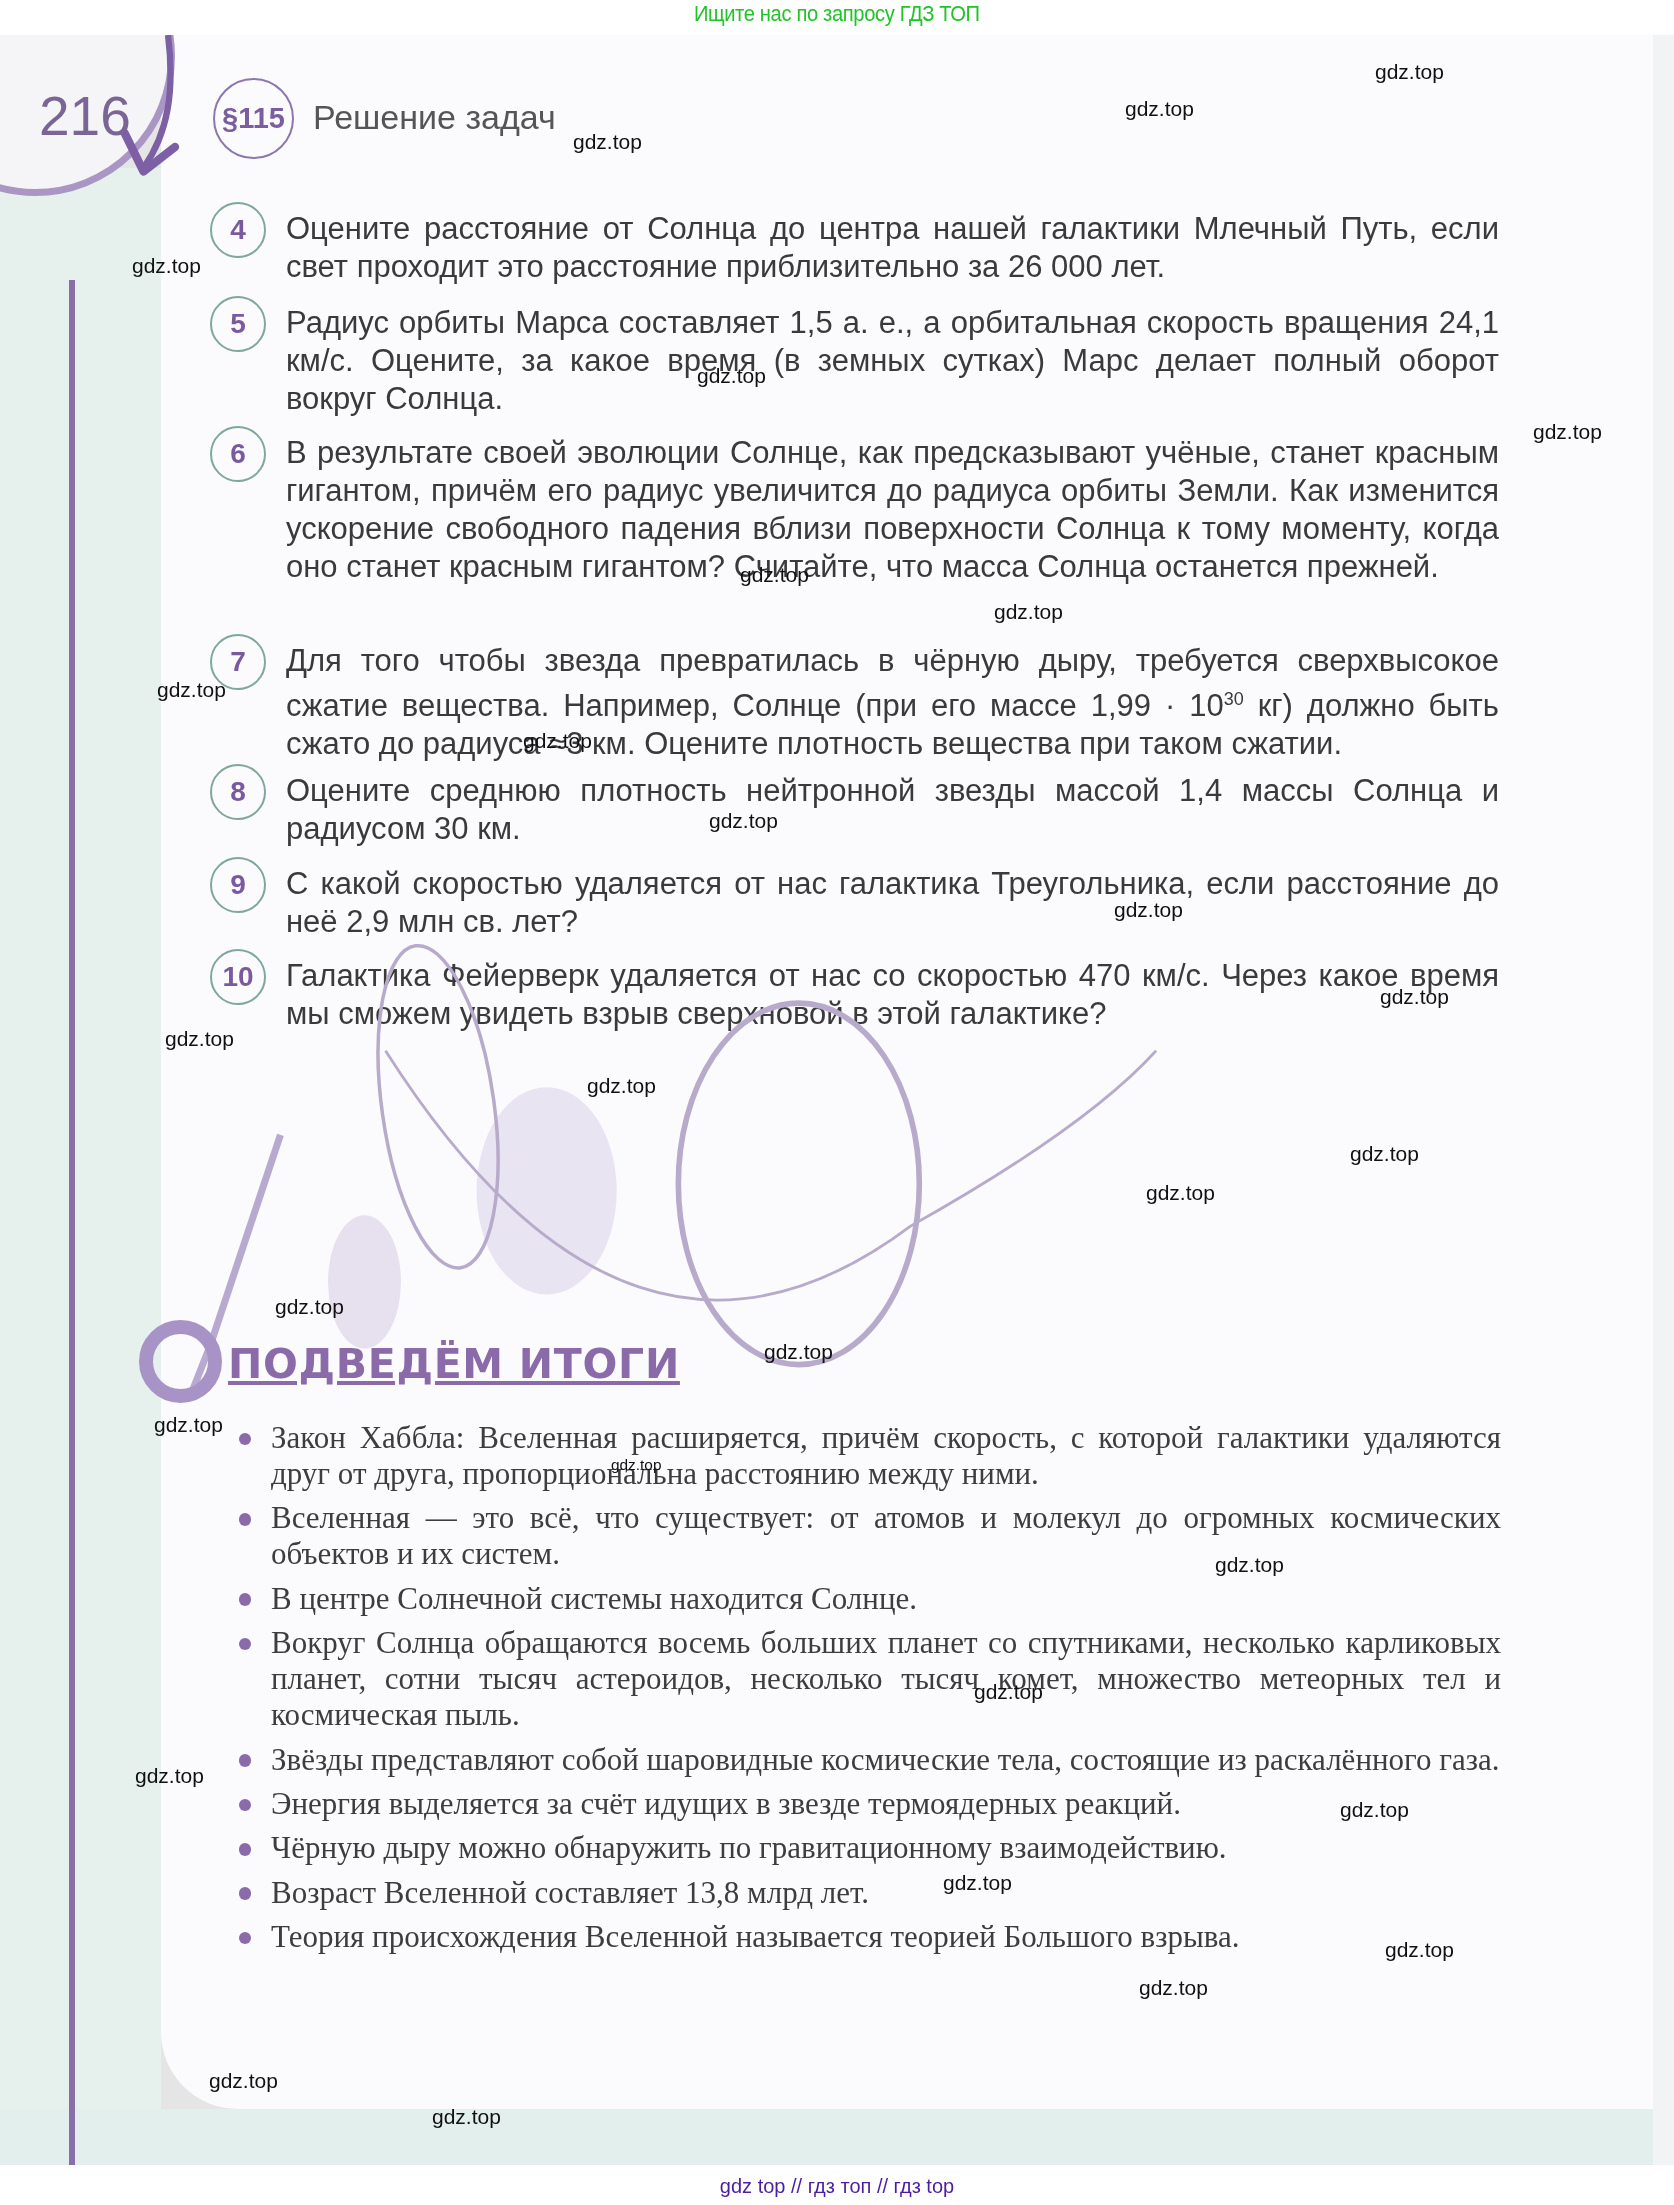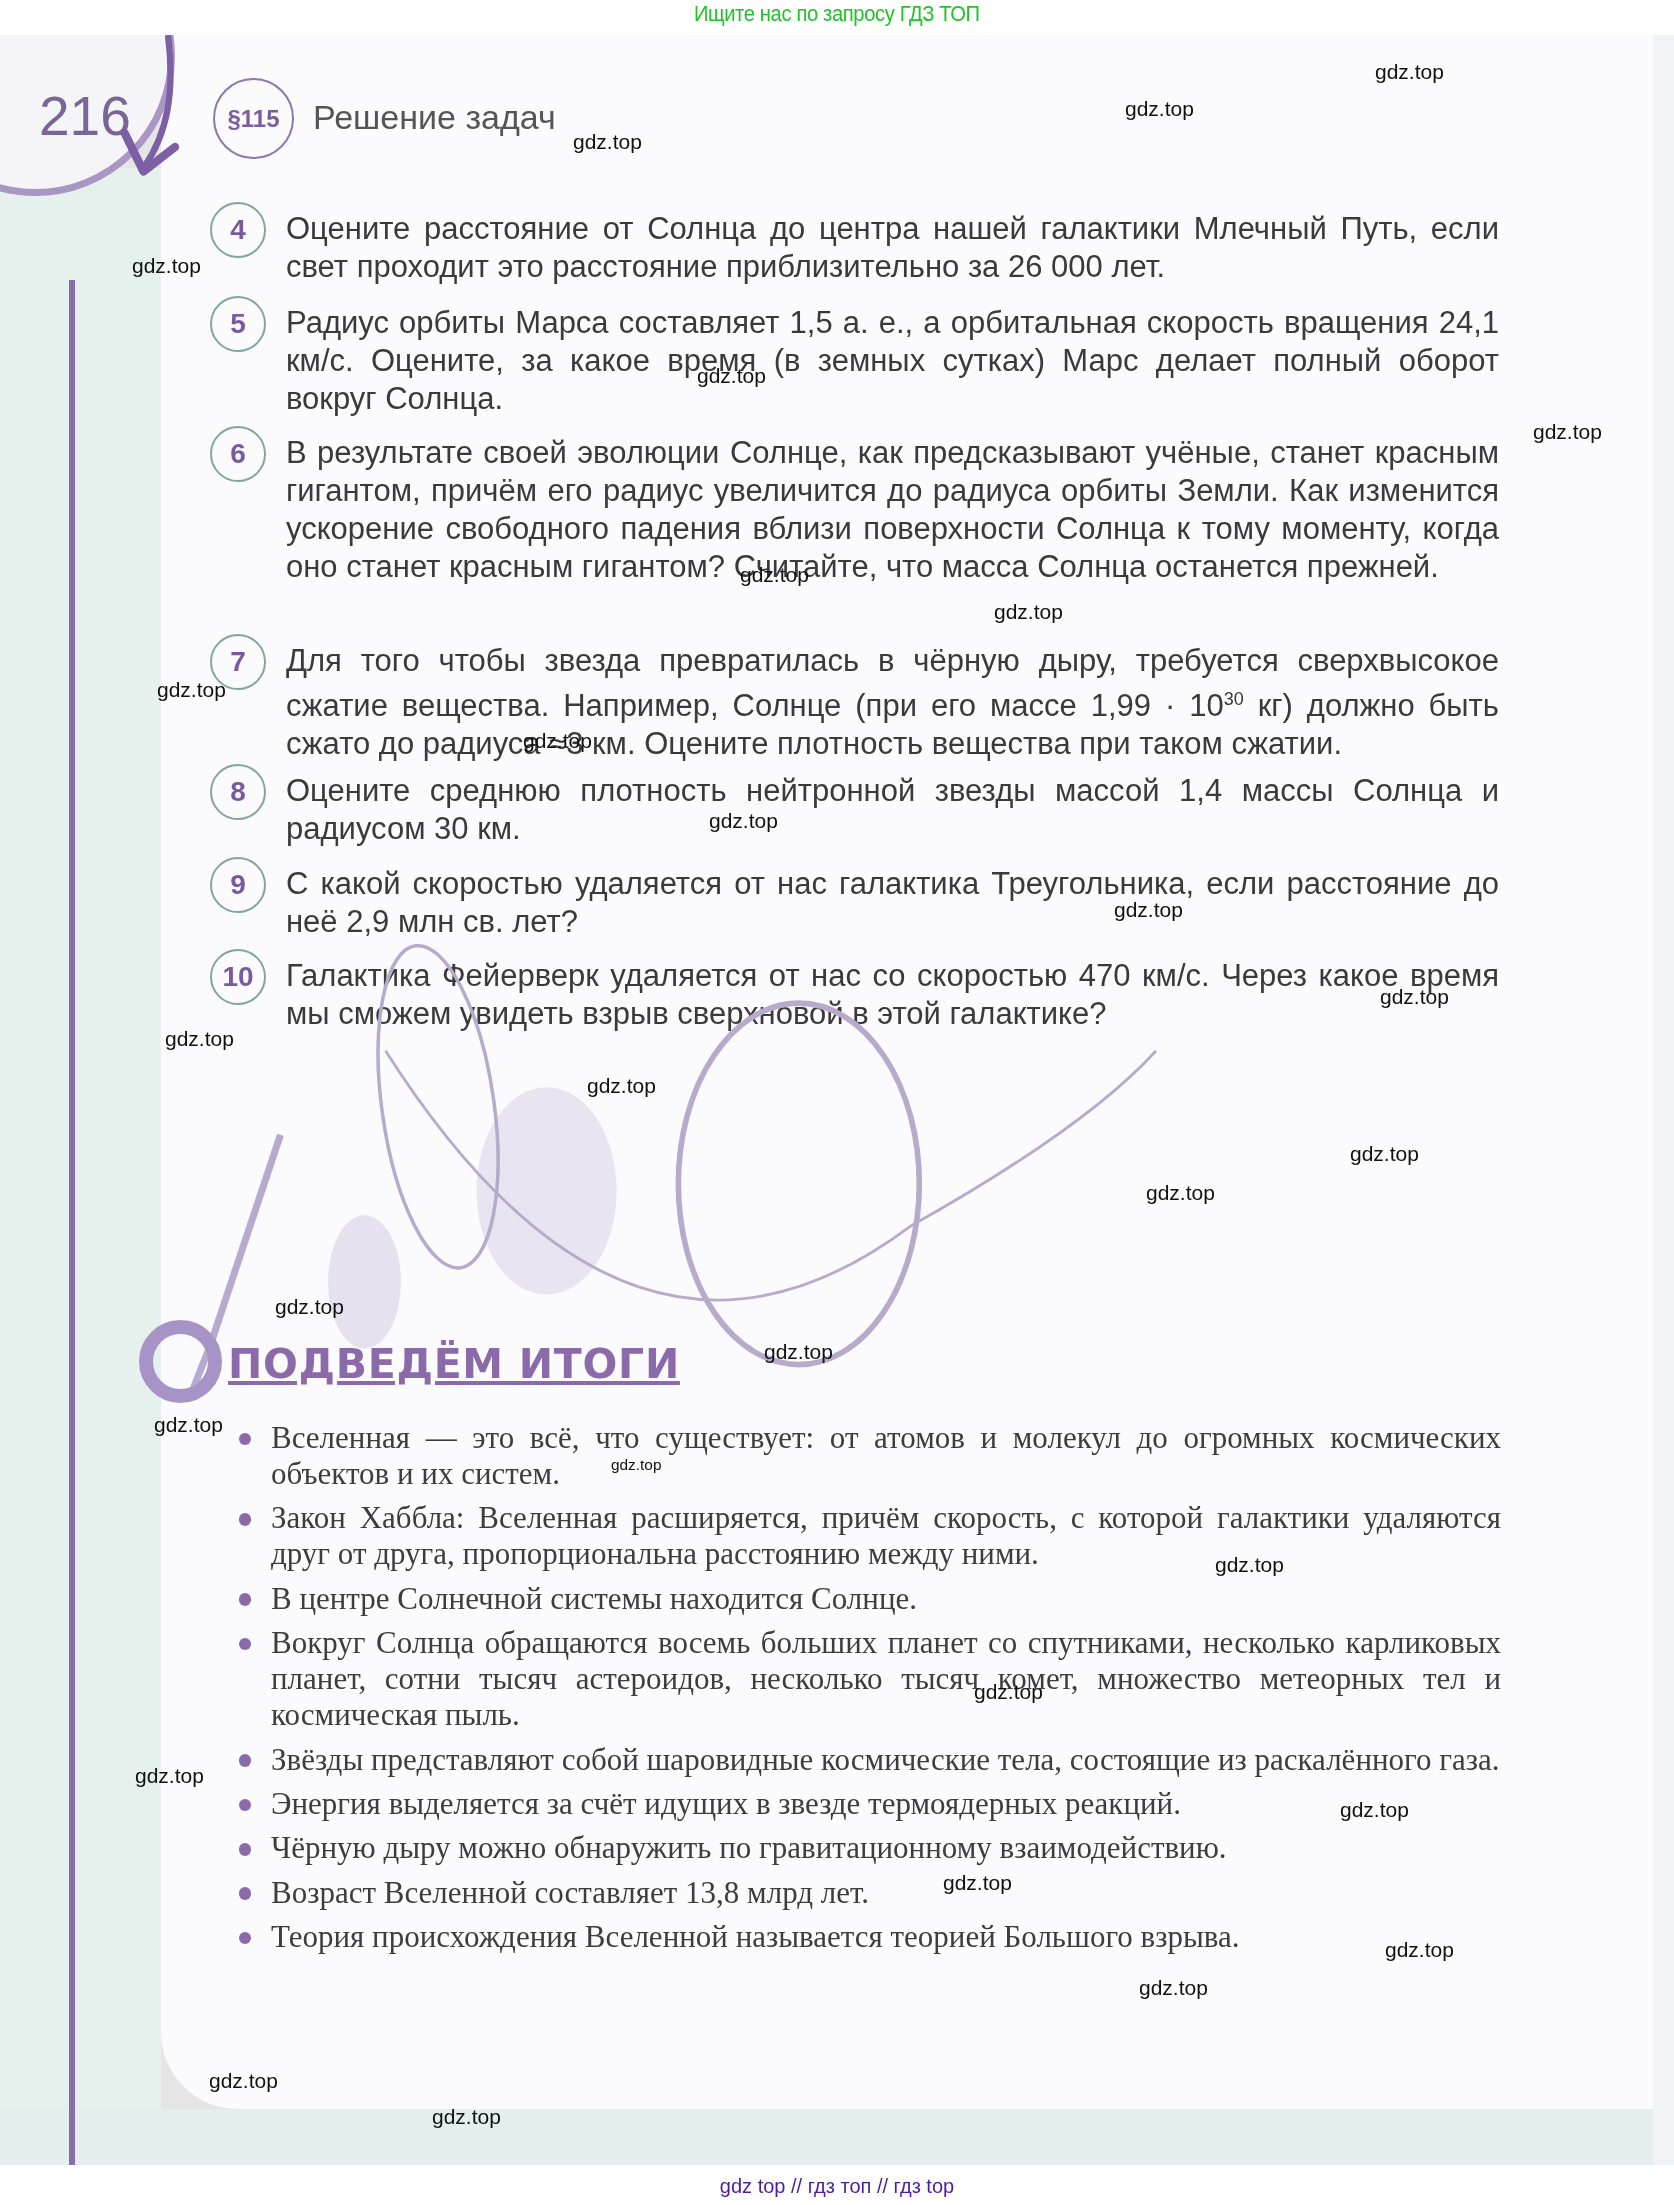--- a/index.html
+++ b/index.html
@@ -7,21 +7,21 @@
   .topbar{position:absolute;left:0;top:0;width:1674px;height:34px;background:#fff;text-align:center;}
   .topbar span{display:inline-block;margin-top:1.4px;font-family:"Liberation Sans",sans-serif;font-size:22.4px;color:#22c32a;letter-spacing:-0.4px;transform:scaleX(0.9);}
   .page{position:absolute;left:0;top:35px;width:1674px;height:2130px;background:#e5e5e5;overflow:hidden;}
   .mint-left{position:absolute;left:0;top:133px;width:161px;height:1997px;background:#e6f1ee;}
   .mint-bottom{position:absolute;left:0;top:2074px;width:1674px;height:56px;background:#e3efec;}
   .content-panel{position:absolute;left:161px;top:0;width:1513px;height:2074px;background:#fbfbfd;border-bottom-left-radius:77px;}
   .mint-right{position:absolute;right:0;top:0;width:21px;height:2130px;background:#f1f3f4;}
   .vline{position:absolute;left:69px;top:245px;width:5.6px;height:1885px;background:#8a6ea9;}
   .page-circle{position:absolute;left:-105px;top:-119px;width:280px;height:280px;border-radius:50%;border:7px solid #a996c4;box-sizing:border-box;background:#f5f5f8;}
   .page-num{position:absolute;left:39px;top:49px;font-size:55px;color:#7a6596;}
-  .sec-badge{position:absolute;left:213px;top:43px;width:81px;height:81px;border-radius:50%;border:2.8px solid #8d77ad;box-sizing:border-box;display:flex;align-items:center;justify-content:center;font-weight:bold;font-size:24px;color:#7a5e9e;}
+  .sec-badge{position:absolute;left:213px;top:43px;width:81px;height:81px;border-radius:50%;border:2.8px solid #8d77ad;box-sizing:border-box;display:flex;align-items:center;justify-content:center;font-weight:bold;font-size:29px;color:#7a5e9e;}
   .sec-title{position:absolute;left:313px;top:63px;font-size:34px;color:#555;}
   .problem{position:absolute;left:210px;width:1289px;}
   .num-badge{position:absolute;left:0;top:-8.4px;width:56px;height:56px;border-radius:50%;border:2.8px solid #7fa89a;box-sizing:border-box;display:flex;align-items:center;justify-content:center;font-weight:bold;font-size:28px;color:#7a5a9e;background:#fbfbfd;}
   .ptext{margin-left:76px;font-size:31px;line-height:38px;color:#3a3a3a;text-align:justify;text-align-last:left;}
   .ptext sup{font-size:18px;}
   .deco{position:absolute;left:0;top:0;}
   .summary-ring{position:absolute;left:139px;top:1285px;width:83px;height:83px;border-radius:50%;border:14px solid #a893c6;box-sizing:border-box;}
   .summary-title{position:absolute;left:228px;top:1305px;font-family:"DejaVu Sans",sans-serif;font-weight:bold;font-size:41px;color:#8a6aa9;letter-spacing:0.7px;text-decoration:underline;}
   .bullets{position:absolute;left:233px;top:1385px;width:1268px;list-style:none;margin:0;padding:0;}
   .bullets li{position:relative;padding-left:38px;font-family:"Liberation Serif",serif;font-size:31px;line-height:36px;color:#3d3d3d;margin-bottom:8.4px;text-align:justify;text-align-last:left;}
@@ -90,22 +90,22 @@
     <ellipse cx="625" cy="1530" rx="80" ry="232" transform="rotate(-8 625 1530)" fill="none" stroke="#b7aacb" stroke-width="5"></ellipse>
     <ellipse cx="1140" cy="1640" rx="172" ry="258" fill="none" stroke="#b7aacb" stroke-width="8"></ellipse>
     <path d="M 550 1450 Q 900 2000 1300 1700 Q 1550 1560 1650 1450" fill="none" stroke="#b7aacb" stroke-width="4"></path>
     <path d="M 400 1570 L 300 1870 L 170 2200" fill="none" stroke="#b8a9d0" stroke-width="10"></path>
   </svg>
 
   <div class="summary-ring"></div>
   <div class="summary-title">ПОДВЕДЁМ ИТОГИ</div>
 
   <ul class="bullets">
+    <li><span class="dot"></span><span>Закон Хаббла: Вселенная расширяется, причём скорость, с которой галактики удаляются друг от друга, пропорциональна расстоянию между ними.</span></li>
     <li><span class="dot"></span><span>Вселенная — это всё, что существует: от атомов и молекул до огромных космических объектов и их систем.</span></li>
-    <li><span class="dot"></span><span>Закон Хаббла: Вселенная расширяется, причём скорость, с которой галактики удаляются друг от друга, пропорциональна расстоянию между ними.</span></li>
     <li><span class="dot"></span><span>В центре Солнечной системы находится Солнце.</span></li>
     <li><span class="dot"></span><span>Вокруг Солнца обращаются восемь больших планет со спутниками, несколько карликовых планет, сотни тысяч астероидов, несколько тысяч комет, множество метеорных тел и космическая пыль.</span></li>
     <li><span class="dot"></span><span>Звёзды представляют собой шаровидные космические тела, состоящие из раскалённого газа.</span></li>
     <li><span class="dot"></span><span>Энергия выделяется за счёт идущих в звезде термоядерных реакций.</span></li>
     <li><span class="dot"></span><span>Чёрную дыру можно обнаружить по гравитационному взаимодействию.</span></li>
     <li><span class="dot"></span><span>Возраст Вселенной составляет 13,8 млрд лет.</span></li>
     <li><span class="dot"></span><span>Теория происхождения Вселенной называется теорией Большого взрыва.</span></li>
   </ul>
 </div>
 

